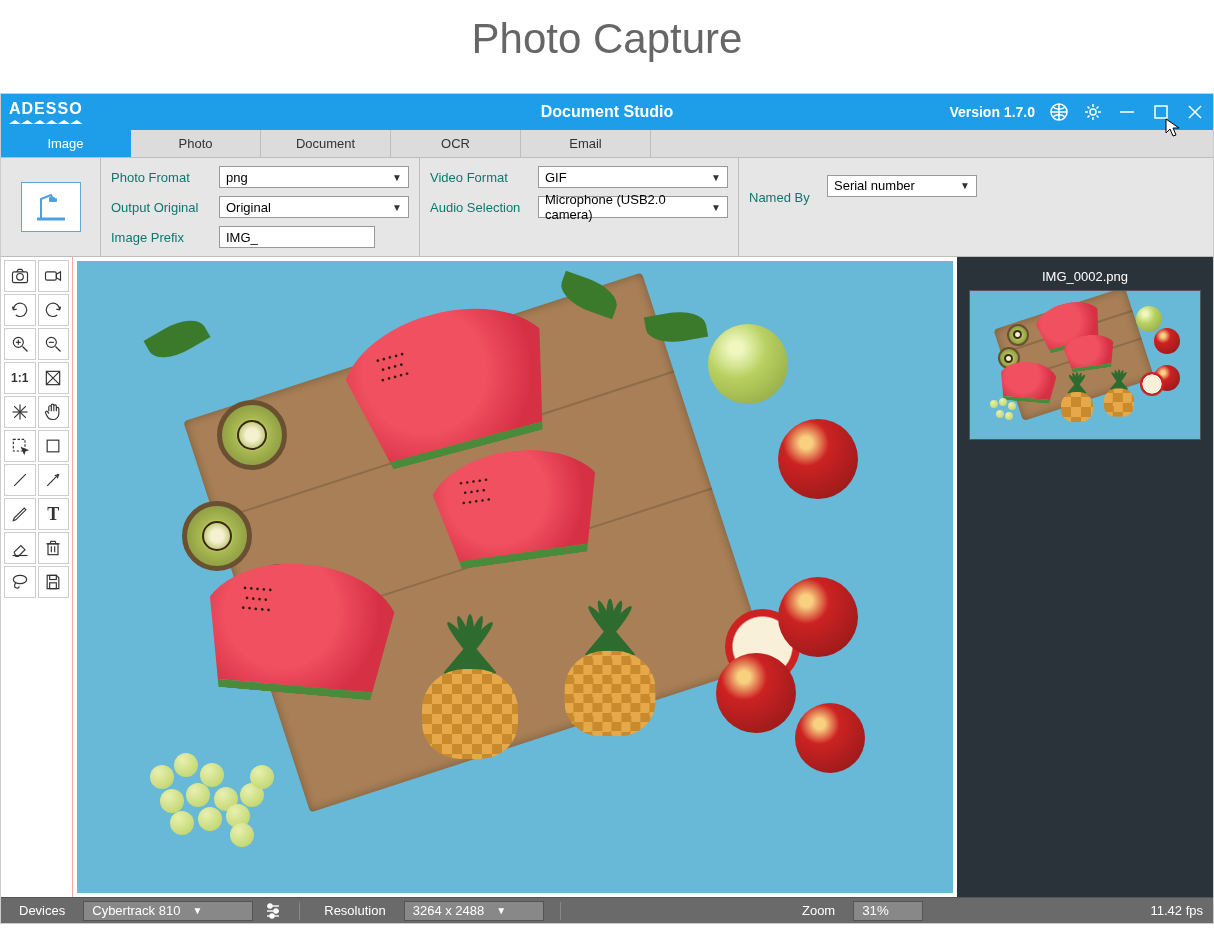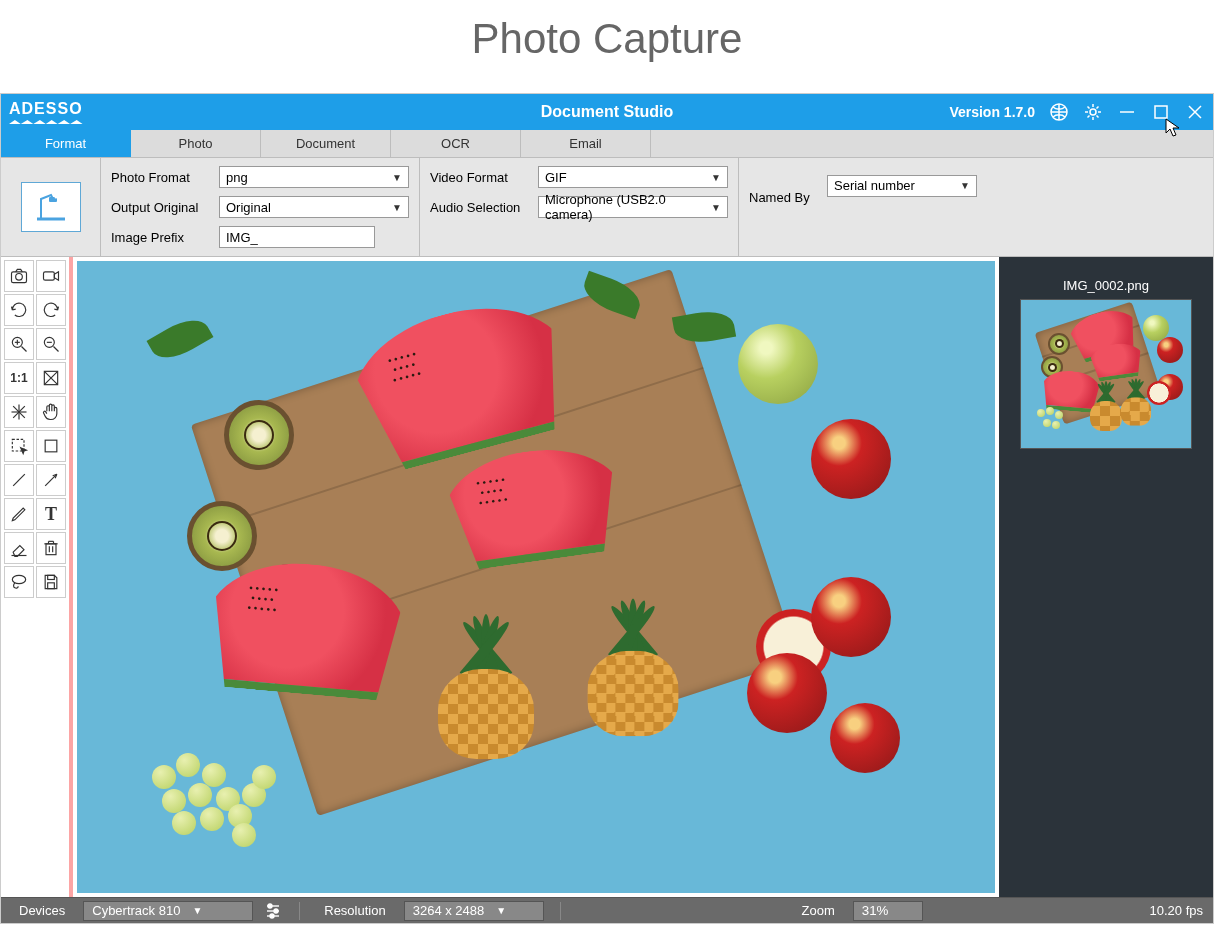--- a/index.html
+++ b/index.html
@@ -19,38 +19,38 @@
   .tabs { display: flex; background: #dcdcdc; border-bottom: 1px solid #bdbdbd; }
   .tab { padding: 6px 0; width: 130px; text-align: center; color: #333; font-size: 13px; border-right: 1px solid #bdbdbd; cursor: pointer; }
   .tab.active { background: #1e9ee8; color: #fff; border-right: 1px solid #1e9ee8; }
 
   .controls { display: flex; background: #e6e6e6; border-bottom: 1px solid #bdbdbd; }
   .mode-icon { width: 100px; display:flex; align-items:center; justify-content:center; border-right:1px solid #bdbdbd; }
   .mode-icon-inner { width:60px; height:50px; border:1px solid #5fa8d6; background:#fff; display:flex; align-items:center; justify-content:center; }
   .control-col { padding: 8px 10px; border-right:1px solid #bdbdbd; display:flex; flex-direction:column; gap:8px; }
   .control-col:last-child { border-right:none; }
   .control-row { display:flex; align-items:center; gap:8px; }
-  .control-label { width: 100px; color:#000000; font-size:13px; }
+  .control-label { width: 100px; color:#0f766e; font-size:13px; }
   .dropdown, .text-input { height:22px; border:1px solid #999; background:#fff; font-size:13px; padding:0 6px; display:flex; align-items:center; justify-content:space-between; }
   .dropdown { width:190px; }
   .text-input { width:156px; }
   .control-col.c2 .dropdown, .control-col.c2 .text-input { width:190px; }
   .control-col.c3 .dropdown { width:150px; }
   .caret { font-size:10px; color:#333; }
 
   .workspace { display:flex; height: 640px; }
-  .toolbar { width: 72px; background:#fff; border-right:4px solid #fca5a5; display:grid; grid-template-columns: 1fr 1fr; grid-auto-rows: 34px; gap:0; padding:2px; }
+  .toolbar { width: 72px; background:#fff; border-right:1px solid #fca5a5; display:grid; grid-template-columns: 1fr 1fr; grid-auto-rows: 34px; gap:0; padding:2px; }
   .tool { border:1px solid #ccc; margin:1px; display:flex; align-items:center; justify-content:center; cursor:pointer; background:#fff; }
   .tool svg { stroke:#333; fill:none; stroke-width:1.4; width:20px; height:20px; }
   .tool .txt { font-size:12px; color:#333; font-weight:600; }
 
   .preview { flex:1; background:#fff; padding:4px; position:relative; }
   .preview-inner { width:100%; height:100%; background:#68b8d8; position:relative; overflow:hidden; }
 
-  .side-panel { width:214px; background:#2b333a; padding:21px; }
+  .side-panel { width:256px; background:#2b333a; padding:12px; }
   .thumb-title { color:#fff; text-align:center; font-size:13px; margin-bottom:6px; }
   .thumb { width:100%; height:150px; background:#68b8d8; border:1px solid #555; position:relative; overflow:hidden; }
 
   .statusbar { background:#6a6a6a; color:#fff; height:26px; display:flex; align-items:center; padding:0 10px; gap:10px; font-size:13px; border-top:1px solid #555; }
   .status-label { padding: 0 8px; }
   .status-drop { background:#888; border:1px solid #555; height:20px; padding:0 8px; display:flex; align-items:center; gap:12px; }
   .status-drop .caret { color:#fff; }
   .status-input { background:#888; border:1px solid #555; height:20px; padding:0 8px; color:#fff; width:70px; }
   .spacer { flex:1; }
   .sep { width:1px; height:18px; background:#888; margin:0 6px; }
@@ -157,21 +157,21 @@
             <line x1="16" y1="4" x2="4" y2="16"></line>
           </svg>
         </span>
     </div>
     <svg class="cursor" width="16" height="20" viewBox="0 0 16 20">
         <path d="M1 1l0 14 4-4 3 7 3-1-3-7 6 0z" fill="#fff" stroke="#000" stroke-width="1"></path>
       </svg>
   </div>
 
   <div class="tabs">
-    <div class="tab active">Format</div>
+    <div class="tab active">Image</div>
     <div class="tab">Photo</div>
     <div class="tab">Document</div>
     <div class="tab">OCR</div>
     <div class="tab">Email</div>
   </div>
 
   <div class="controls">
     <div class="mode-icon">
       <div class="mode-icon-inner">
         <svg width="40" height="32" viewBox="0 0 40 32">
@@ -477,16 +477,16 @@
     <span class="status-label">Resolution</span>
     <div class="status-drop" style="width:140px;">
         <span>3264 x 2488</span>
         <span class="caret">▼</span>
       </div>
     <span class="sep"></span>
     <span class="spacer"></span>
     <span class="status-label">Zoom</span>
     <input class="status-input" value="31%" style="">
     <span class="spacer"></span>
-    <span>10.20 fps</span>
+    <span>11.42 fps</span>
   </div>
 
 </div>
 
 </body></html>

